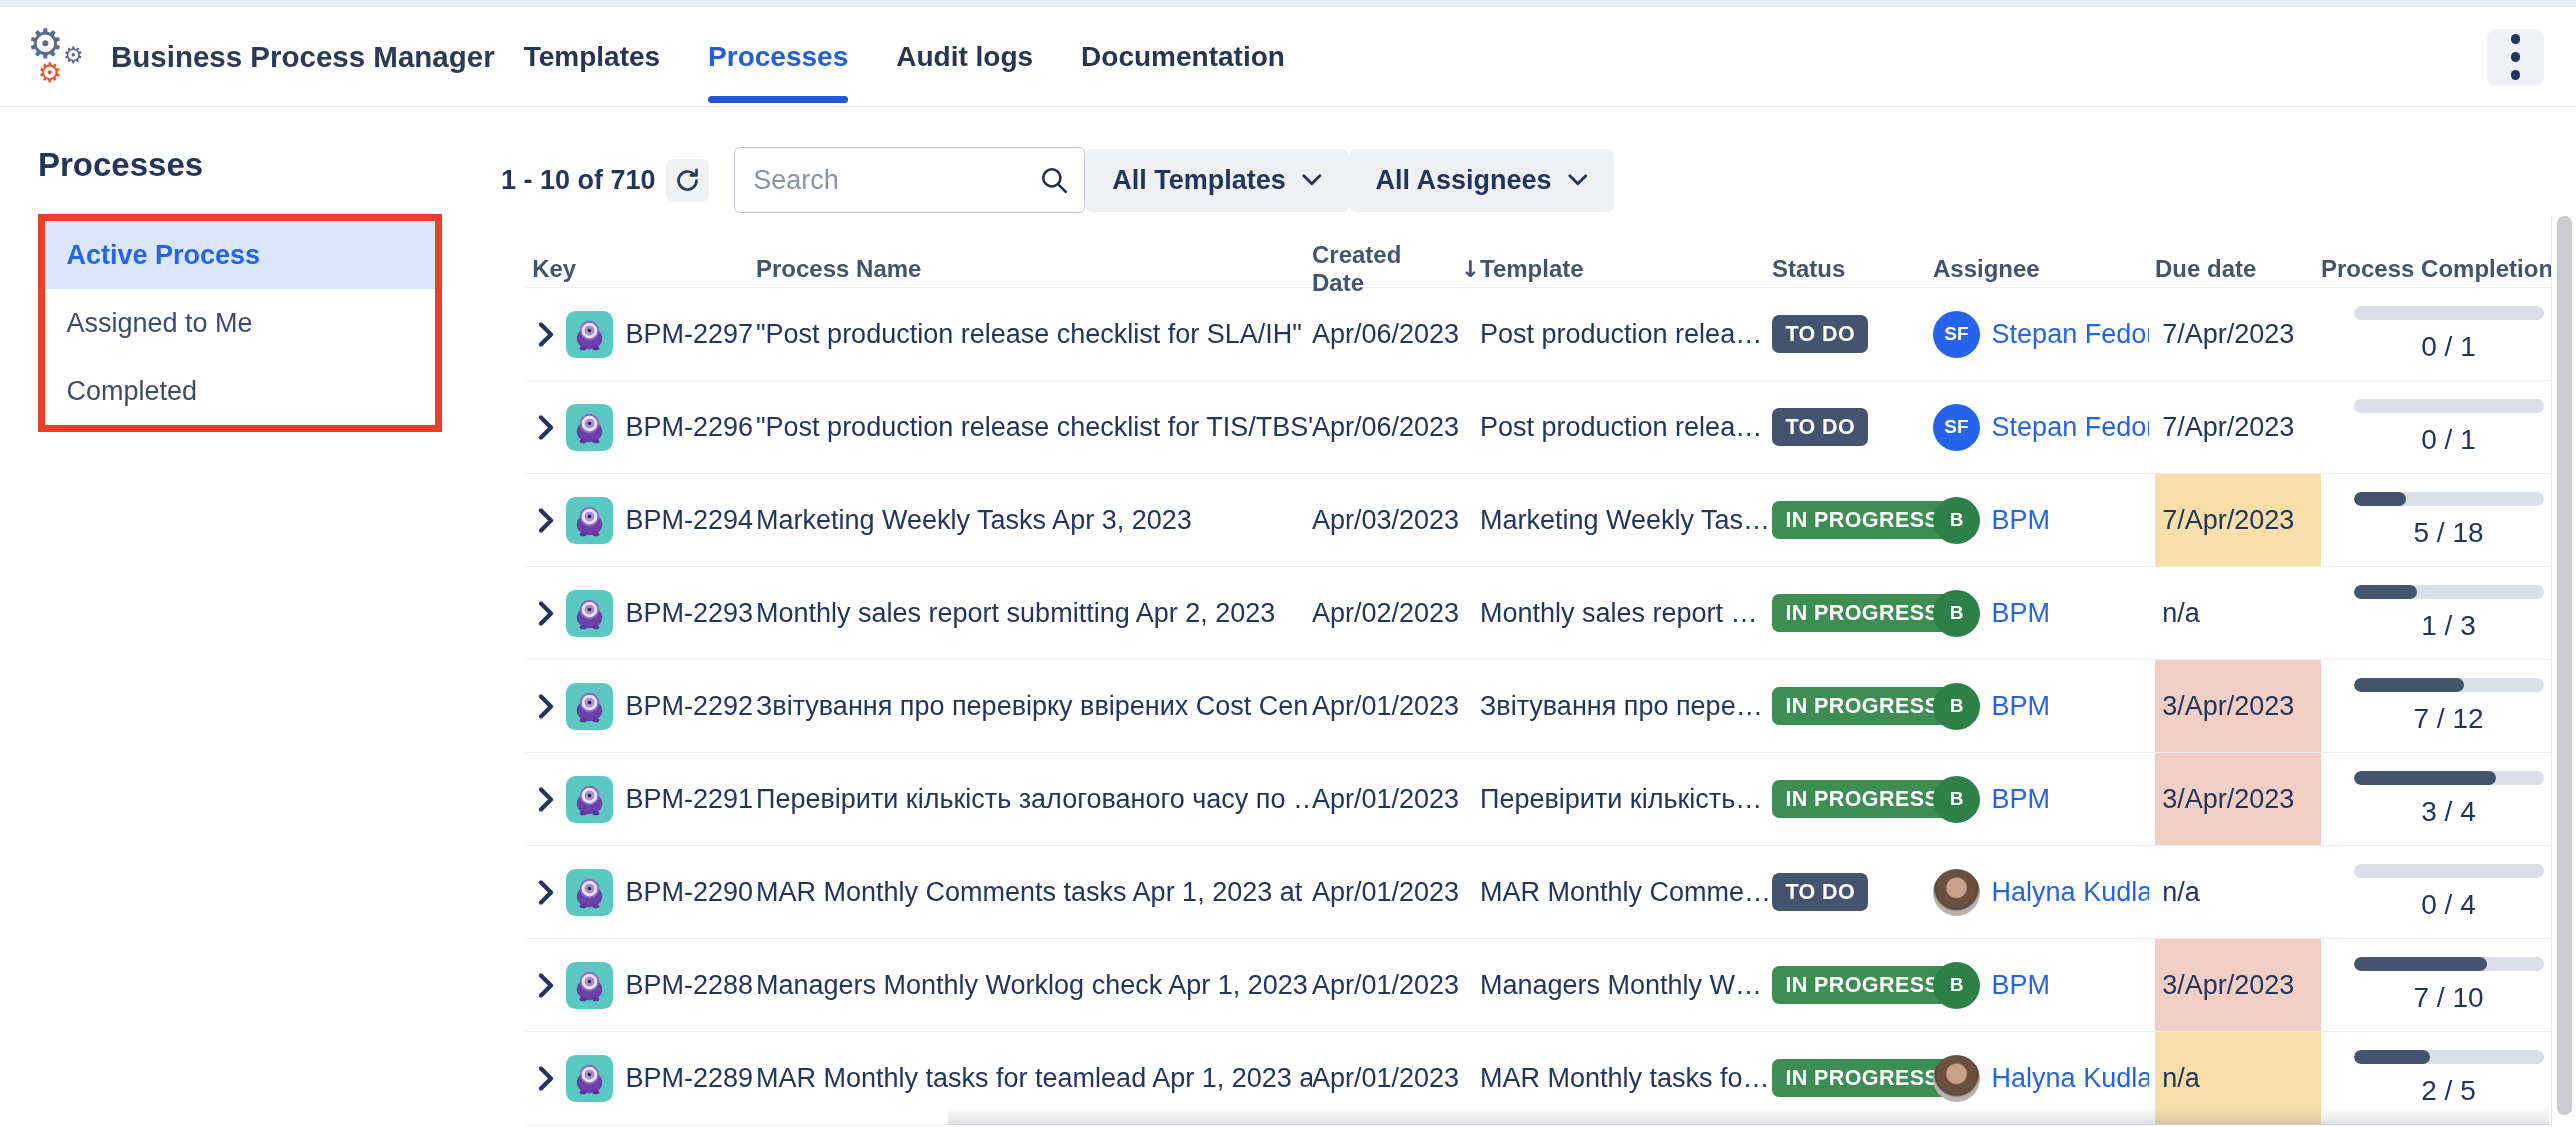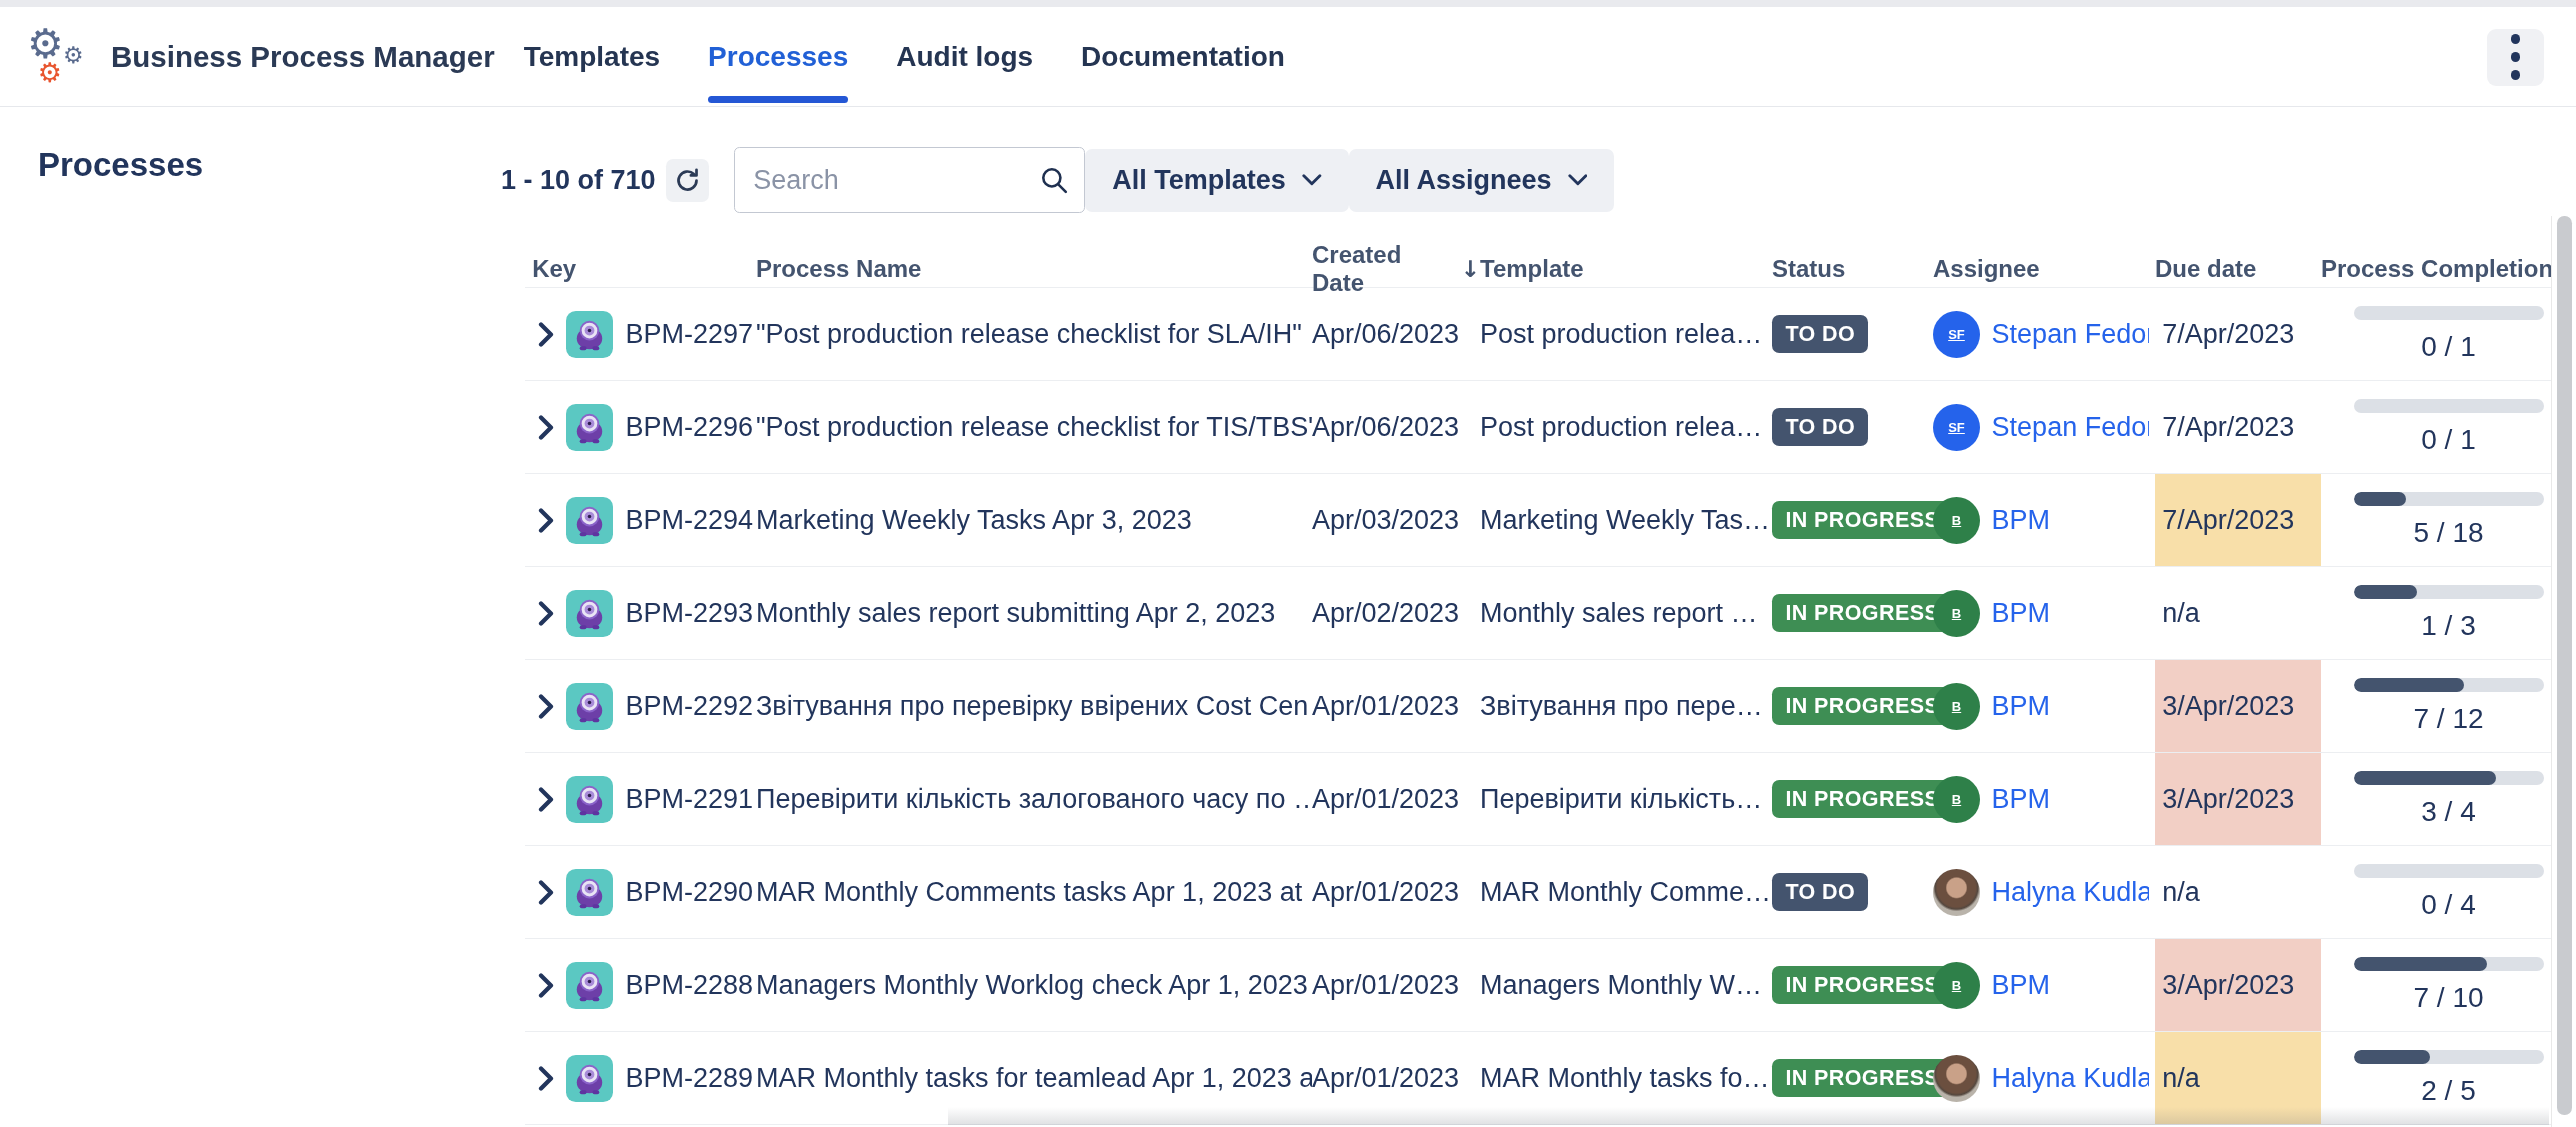--- a/index.html
+++ b/index.html
@@ -70,21 +70,21 @@
   .proc-icon { width:47px; height:47px; flex:0 0 auto; }
   .proc-icon svg { width:47px; height:47px; display:block; }
   .key-text { font-size:27px; font-weight:500; margin-left:12.5px; white-space:nowrap; }
   .c-name, .c-created, .c-template { font-size:27px; font-weight:500; color:#22355C;
           white-space:nowrap; overflow:hidden; padding-right:12.5px; }
   .badge { font-size:21.5px; font-weight:700; color:#fff; padding:7.2px 13.4px;
            border-radius:7.2px; letter-spacing:0.4px; white-space:nowrap; }
   .c-assignee { display:flex; align-items:center; gap:11.6px; overflow:hidden; height:100%; }
   .avatar { width:47px; height:47px; border-radius:50%; flex:0 0 auto;
             display:flex; align-items:center; justify-content:center;
-            color:#fff; font-size:13px; font-weight:700;text-decoration:underline; }
+            color:#fff; font-size:19px; font-weight:700; }
   .avatar.photo { background:
       radial-gradient(circle at 50% 40%, #C9A188 0 26%, #6B4F3F 30% 52%, #55483F 58%, #B9B3AA 64%),
       linear-gradient(#D6D2CC, #3C4046); }
   .assignee-name { font-size:27px; font-weight:500; color:#2563EB; white-space:nowrap;
                    max-width:157px; overflow:hidden; cursor:pointer; }
   .c-due { height:100%; display:flex; align-items:center; padding-left:7.2px;
            font-size:27px; font-weight:500; }
   .c-completion { display:flex; flex-direction:column; justify-content:center; gap:10.7px; height:100%; }
   .pbar { width:190px; height:14.3px; border-radius:8px; background:#DCE0E6; margin:0 auto; overflow:hidden; }
   .pfill { height:100%; border-radius:8px; background:#44546E; }
@@ -121,20 +121,25 @@
       <i></i>
       <i></i>
       <i></i>
     </div>
 </header>
 
 <div class="main">
 
   <aside class="sidebar">
     <div class="sidebar-title">Processes</div>
+    <div class="annotation-box">
+      <div class="side-item active">Active Process</div>
+      <div class="side-item">Assigned to Me</div>
+      <div class="side-item">Completed</div>
+    </div>
   </aside>
 
   <section class="content">
 
     <div class="toolbar">
       <span class="count">1 - 10 of 710</span>
       <span class="refresh-chip">
         <svg width="27" height="27" viewBox="0 0 24 24">
           <path d="M20 12a8 8 0 1 1-2.4-5.7" fill="none" stroke="#2B3A55" stroke-width="2.4" stroke-linecap="round"></path>
           <path d="M20 2.5v5h-5" fill="none" stroke="#2B3A55" stroke-width="2.4" stroke-linecap="round" stroke-linejoin="round"></path>

